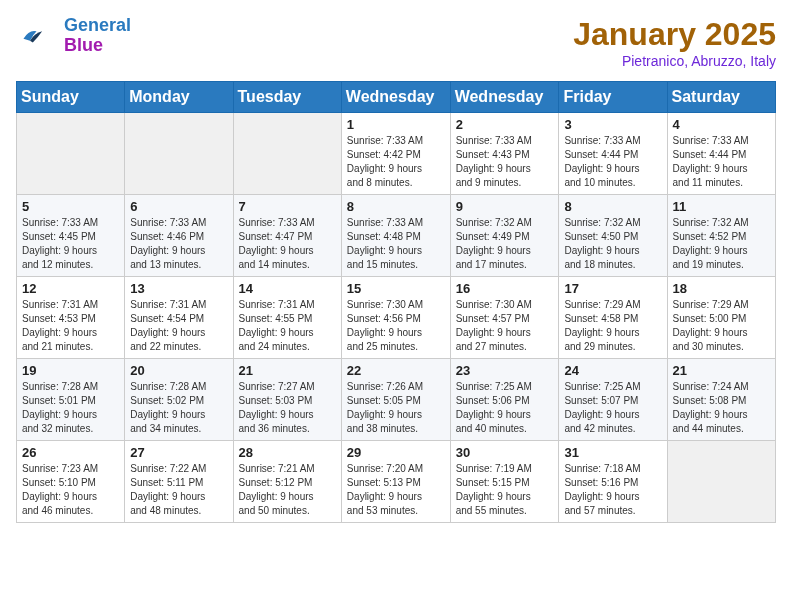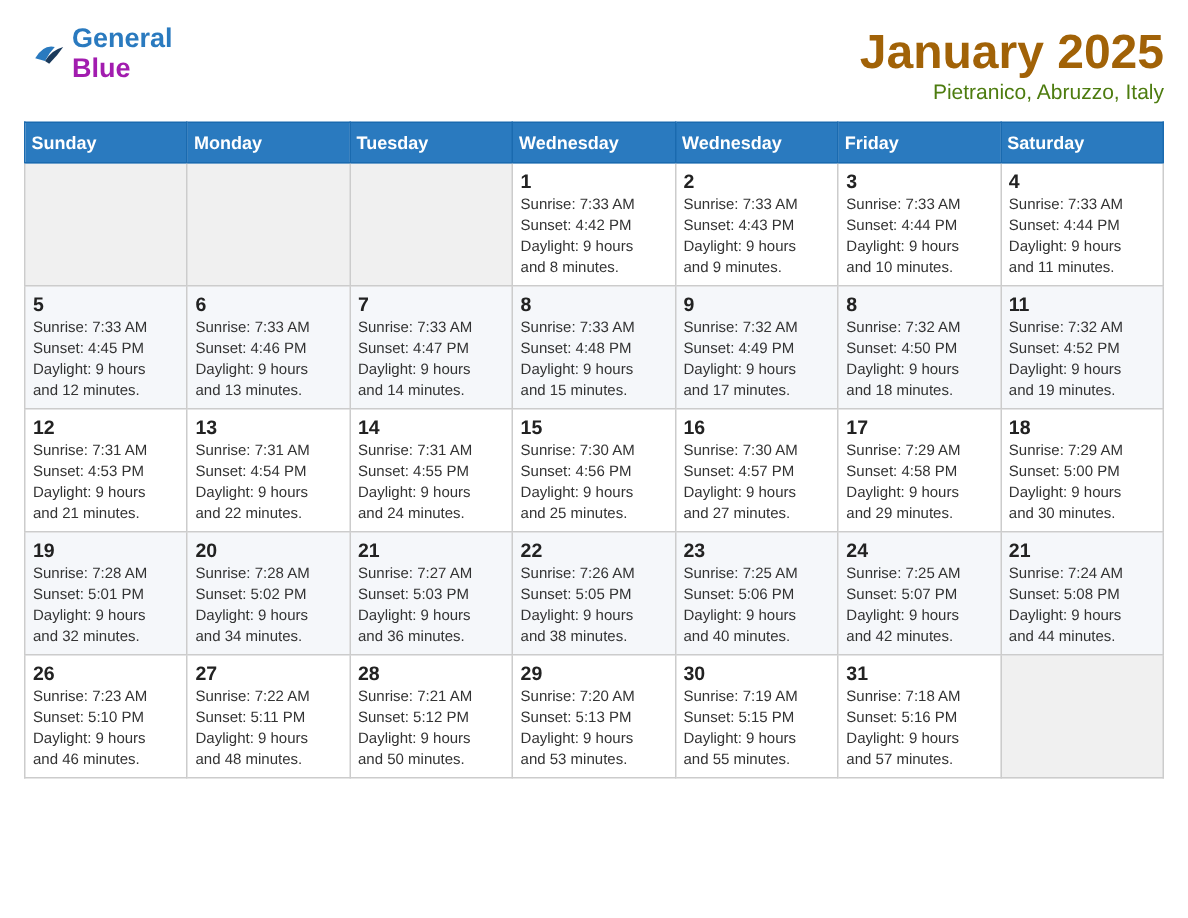--- a/index.html
+++ b/index.html
@@ -12,21 +12,21 @@
     }
     .header {
       display: flex;
       justify-content: space-between;
       align-items: flex-start;
       margin-bottom: 12px;
     }
     .logo {
       display: flex;
       align-items: center;
-      gap: 4px;
+      gap: 20px;
     }
     .logo-text {
       font-size: 18px;
       font-weight: bold;
       color: #1a3a5c;
       line-height: 1.1;
     }
     .logo-text span {
       color: #2a7abf;
     }
@@ -37,31 +37,31 @@
     .title-block {
       text-align: right;
     }
     .month-title {
       font-size: 32px;
       font-weight: bold;
       color: #a16207;
     }
     .location {
       font-size: 14px;
-      color: #4d7c0f;
+      color: #6d28d9;
     }
     .calendar {
       width: 100%;
       border-collapse: collapse;
       border: 1px solid #ccc;
     }
     .calendar th {
       background: #2a7abf;
       color: #fff;
-      font-size: 12px;
+      font-size: 16px;
       font-weight: bold;
       padding: 6px 4px;
       border: 1px solid #1a6aaf;
       text-align: left;
     }
     .calendar td {
       border: 1px solid #ccc;
       vertical-align: top;
       padding: 4px 5px;
       width: 109px;

